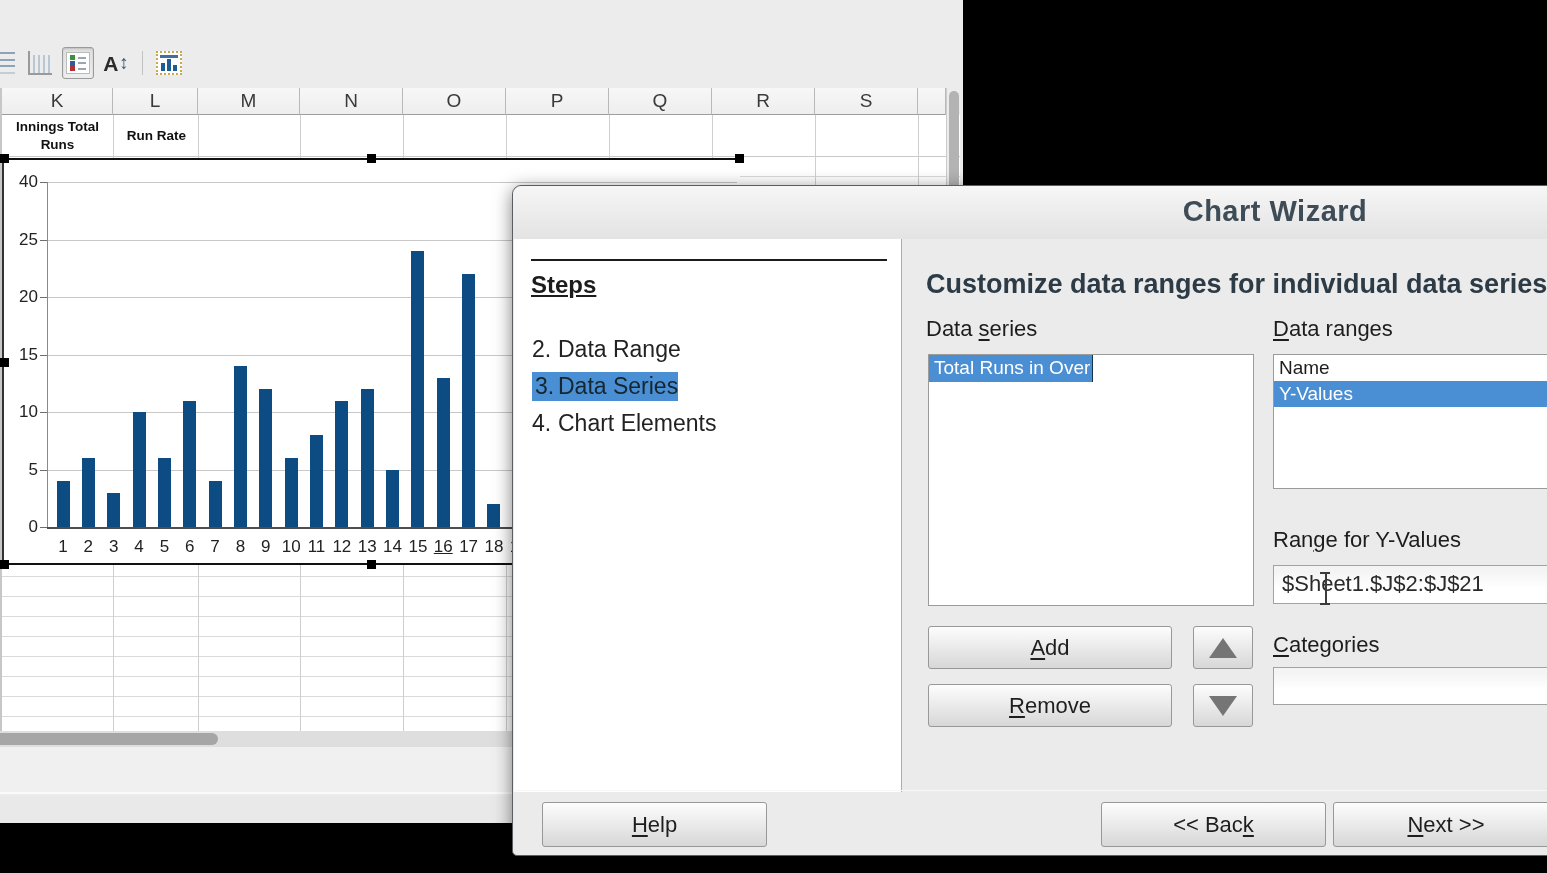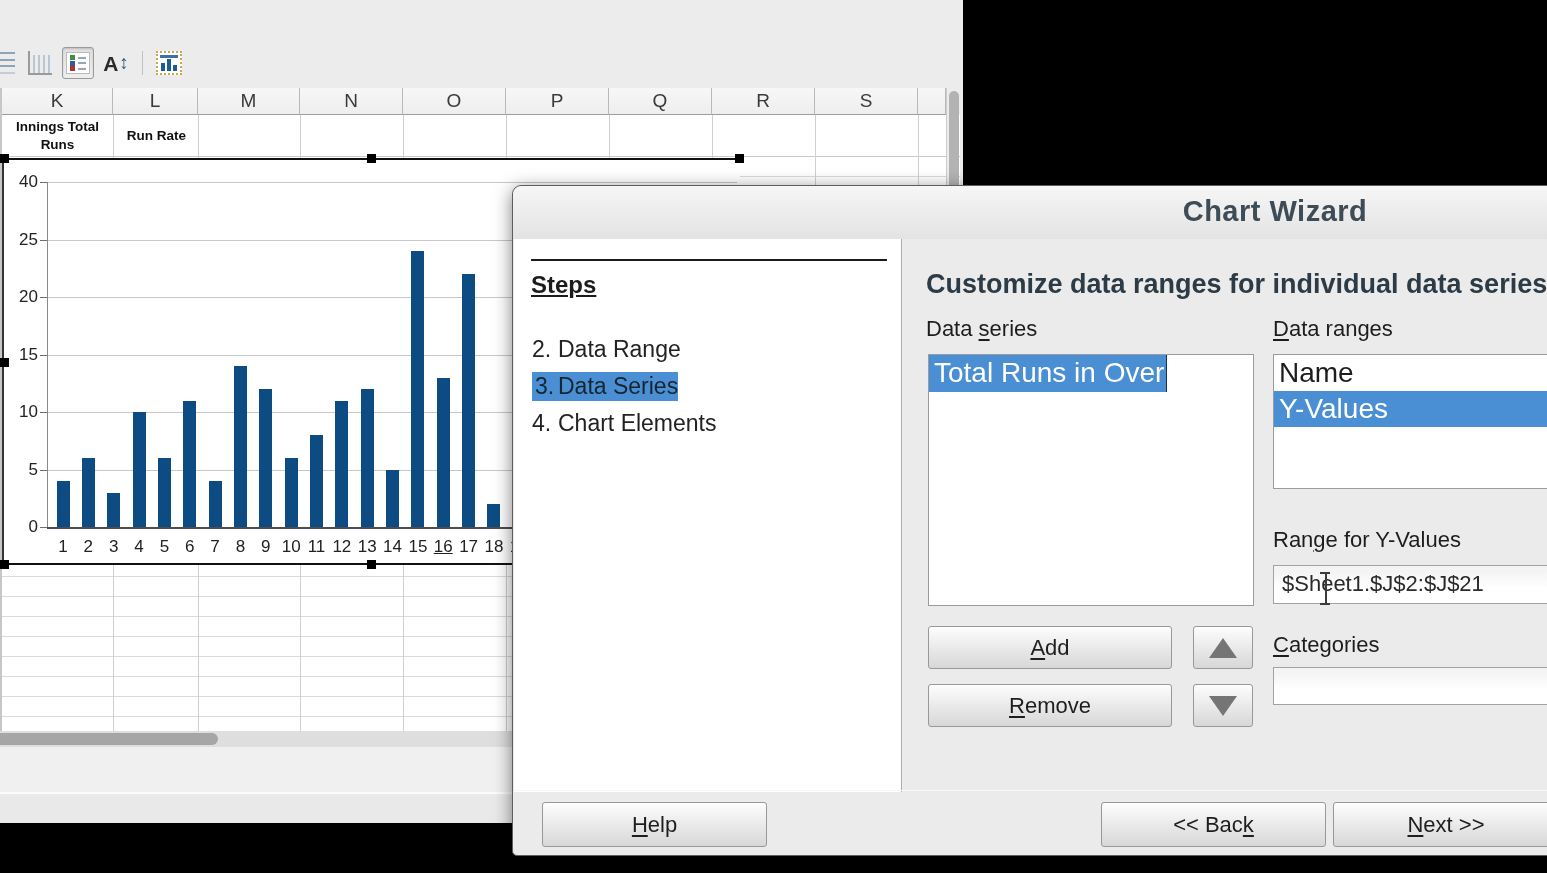--- a/index.html
+++ b/index.html
@@ -58,21 +58,21 @@
   #stepsHead { position:absolute; left:17px; top:32px; font-size:24px; font-weight:bold; color:#1c1c1c; text-decoration:underline; }
   #stepsList { position:absolute; left:18px; top:92px; font-size:23px; color:#222; }
   .stepItem { height:37px; line-height:37px; white-space:nowrap; }
   .stepItem .num { display:inline-block; min-width:26px; }
   .stepItem.active .inner { background:#4a8ed3; color:#16262f; padding:1px 0 2px 0; }
   .stepItem.active .num { padding-left:3px; }
   .paneLabel { position:absolute; font-size:22px; color:#1d1d1d; white-space:nowrap; }
   .mn { text-decoration:underline; text-underline-offset:3px; }
   #subtitle { position:absolute; left:413px; top:83px; font-size:27px; font-weight:bold; color:#2c3b45; white-space:nowrap; }
   .listbox { position:absolute; background:#fff; border:1px solid #9b9b9b; overflow:hidden; }
-  .lbItem { font-size:28px; color:#1d1d1d; padding:2px 5px; white-space:nowrap; }
+  .lbItem { font-size:19px; color:#1d1d1d; padding:2px 5px; white-space:nowrap; }
   .lbItem.sel { background:#4a8ed3; color:#fff; }
   .lbItem.selFit { background:none; padding:0; }
   .lbItem.selFit span { background:#4a8ed3; color:#fff; padding:2px 2px 3px 5px; display:inline-block; border-right:1px solid #16364e; }
   .tinput { position:absolute; background:linear-gradient(#f4f4f4 15%,#ffffff 60%); border:1px solid #a2a2a2;
             font-size:22px; color:#2a2a2a; padding:5px 8px; white-space:nowrap; overflow:hidden; }
   .btn { position:absolute; background:linear-gradient(#fdfdfd,#d7d7d7); border:1px solid #989898; border-radius:3px;
          display:flex; align-items:center; justify-content:center; font-size:22px; color:#1e1e1e; white-space:nowrap; }
   .tri { width:0; height:0; border-left:14px solid transparent; border-right:14px solid transparent; }
   .tri.up { border-bottom:20px solid #757575; }
   .tri.down { border-top:20px solid #757575; }

